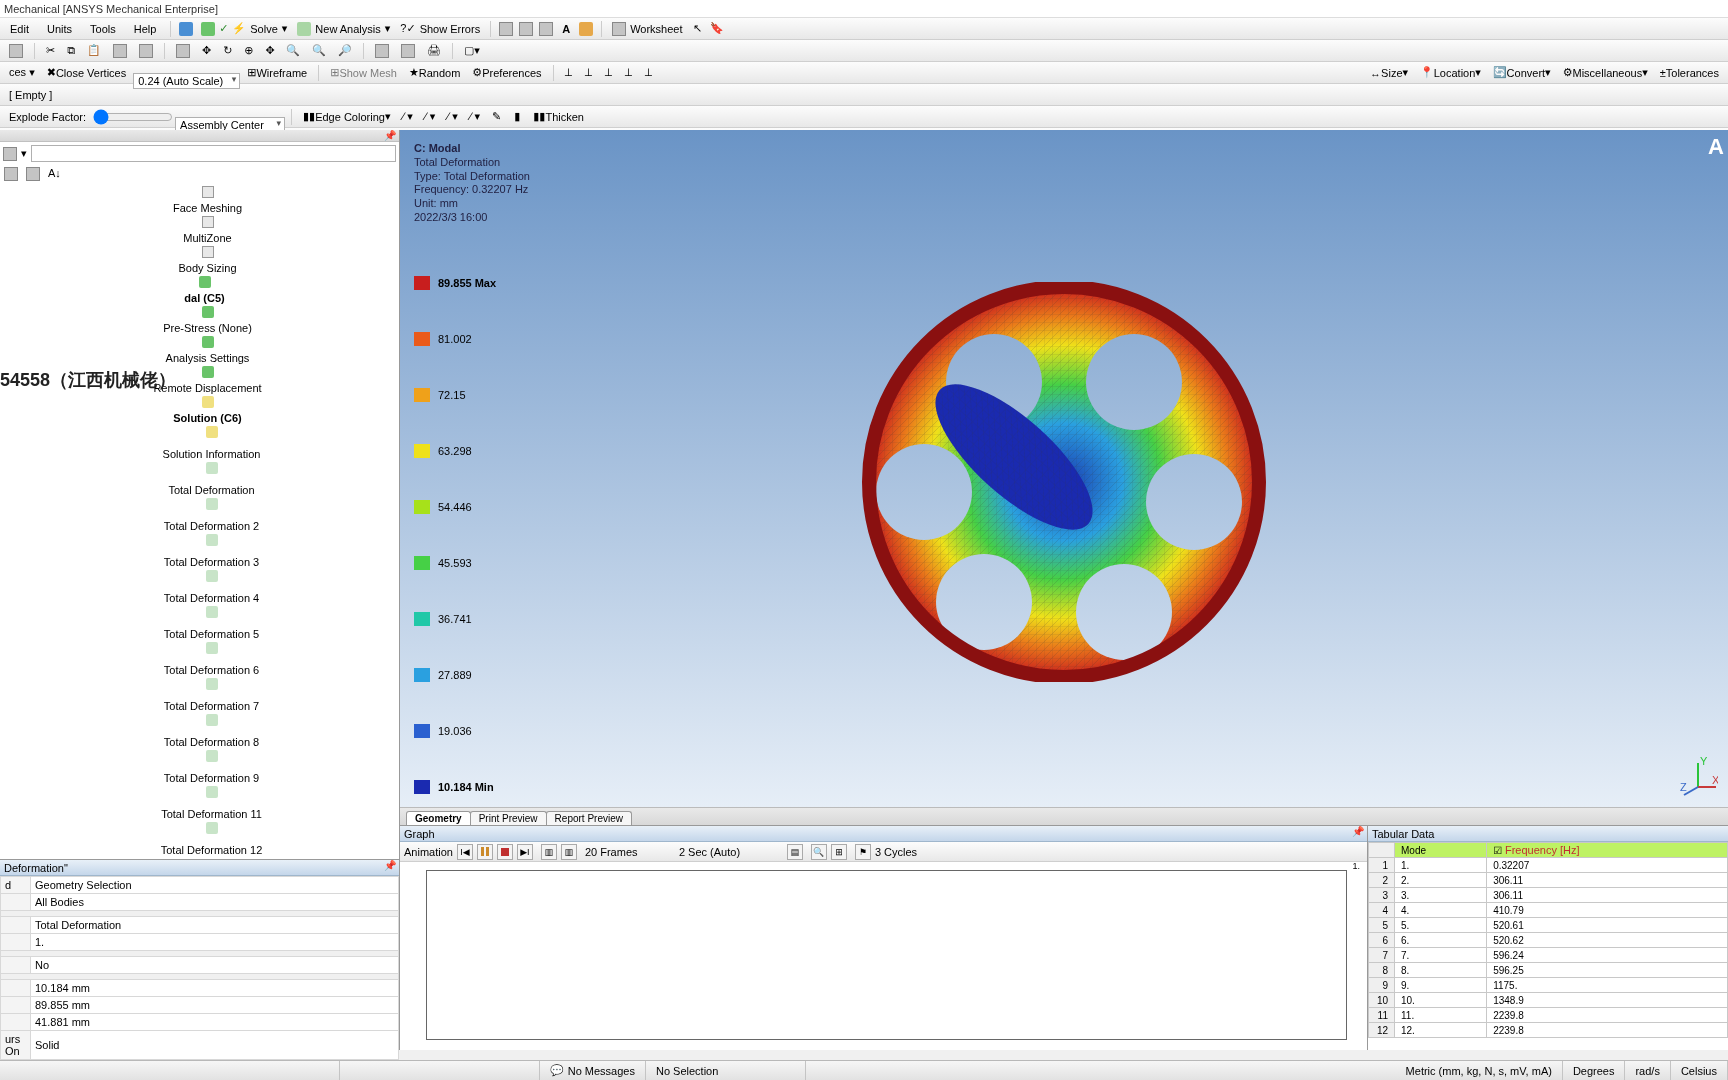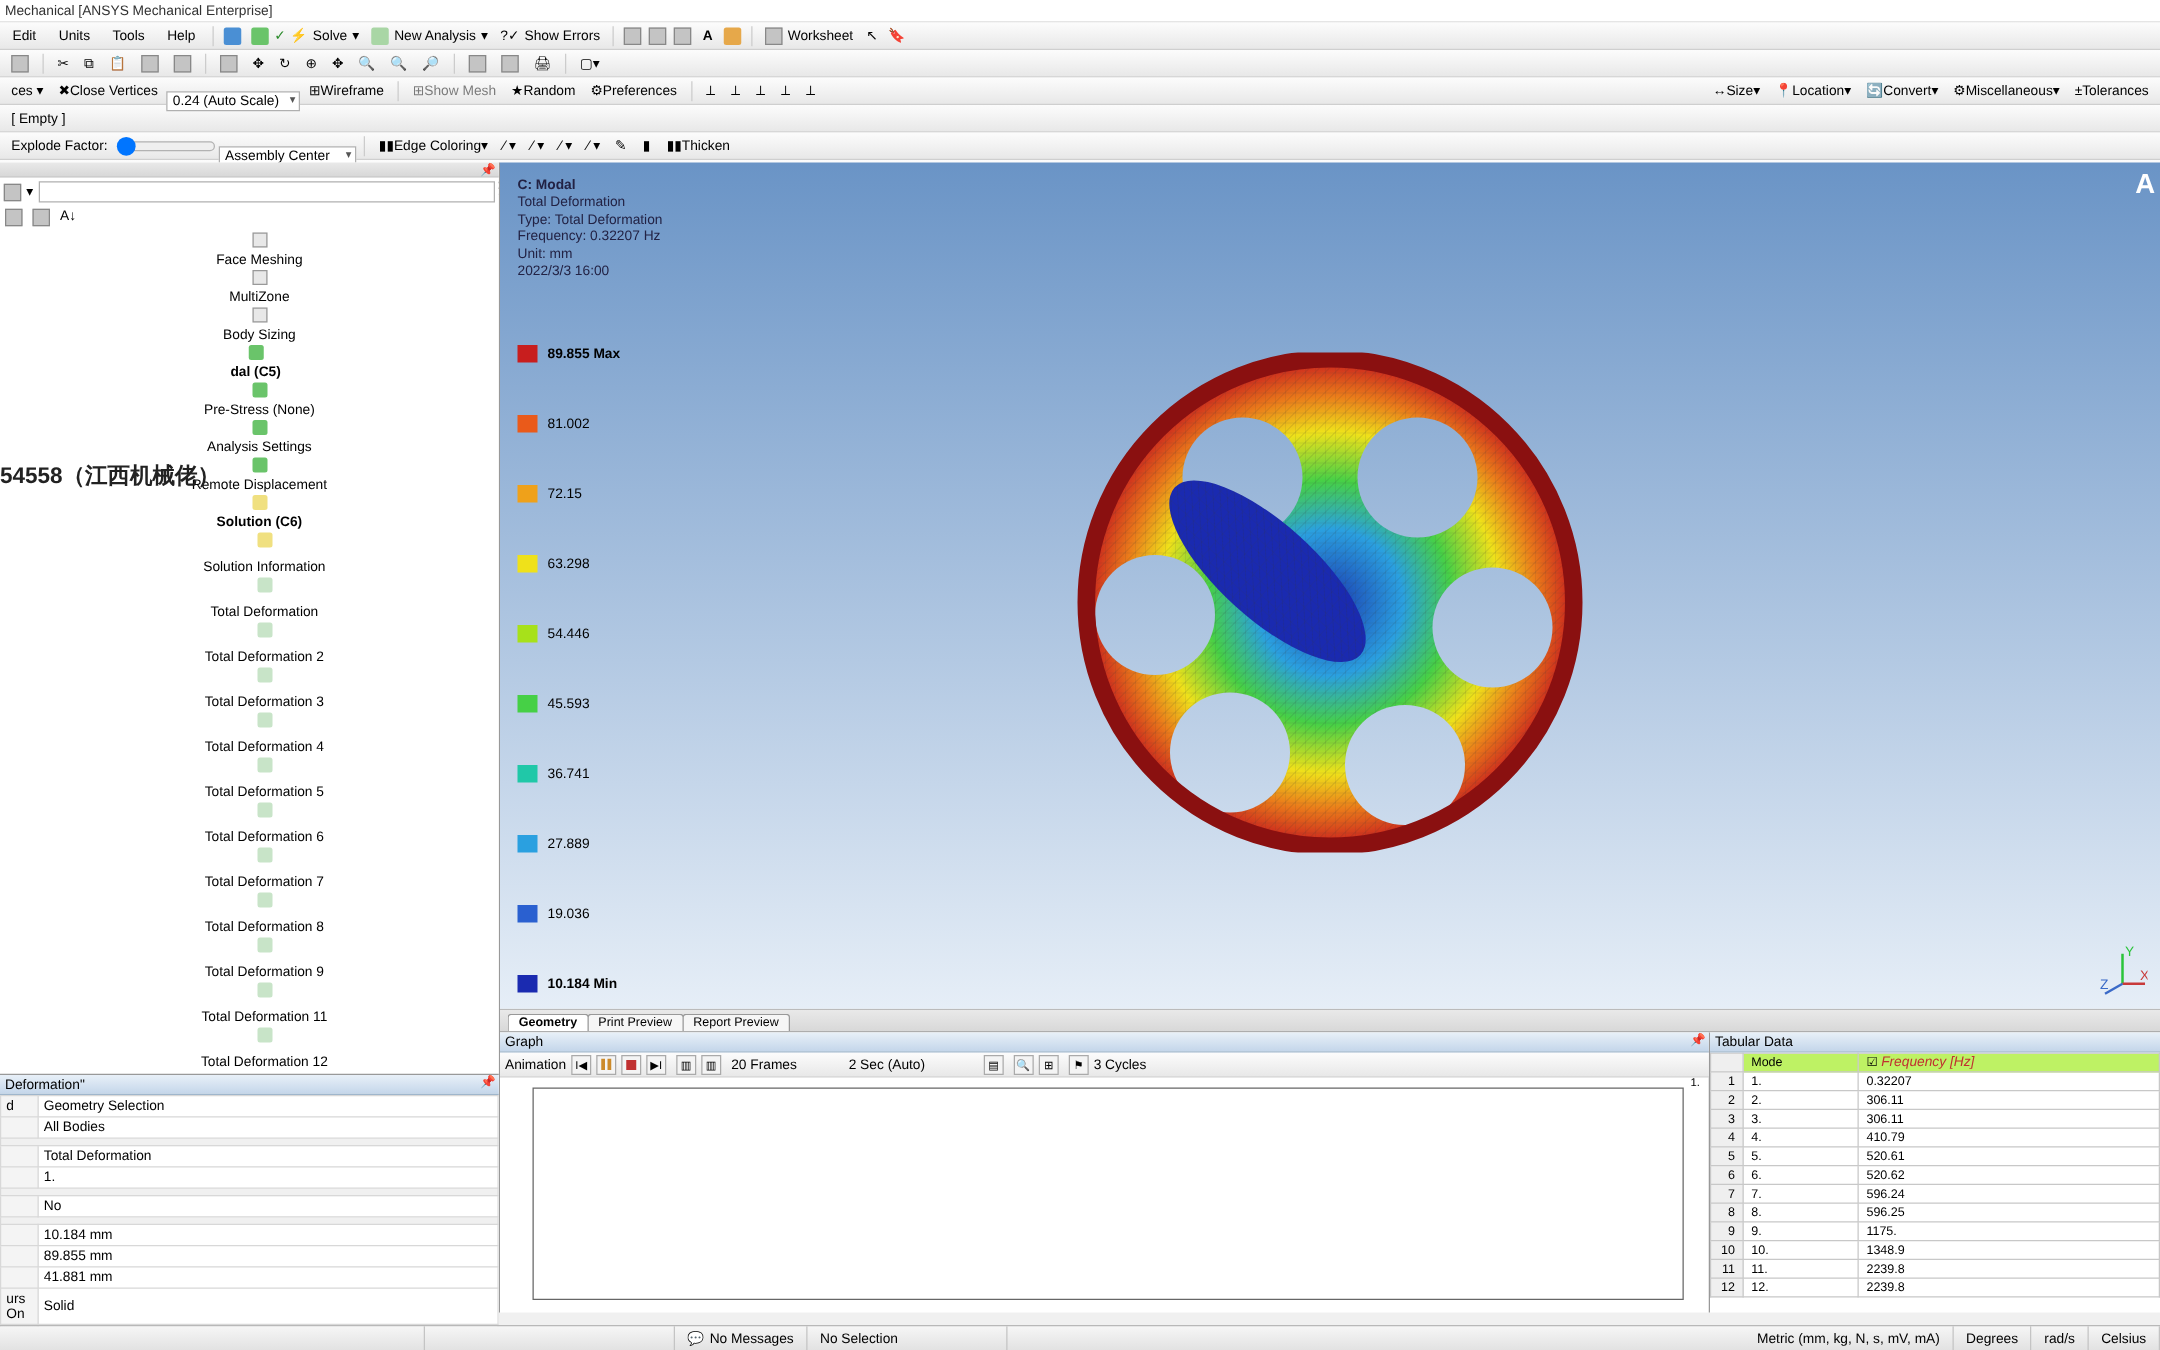--- a/index.html
+++ b/index.html
@@ -89,21 +89,21 @@
 .animbar .stop .sq { width: 8px; height: 8px; background: #c03030; }
 .graphplot { flex: 1; margin: 8px 20px 10px 26px; border: 1px solid #666; background: #fff; position: relative; }
 .graphplot .lab1 { position: absolute; right: -14px; top: -10px; font-size: 9px; }
 
 .tabularpane { flex: 0 0 360px; background: #fff; display: flex; flex-direction: column; }
 .tabtable { flex: 1; overflow: auto; }
 .tabtable table { border-collapse: collapse; width: 100%; }
 .tabtable th, .tabtable td { border: 1px solid #c8c8c8; padding: 1px 6px; text-align: left; height: 15px; font-size: 10px; }
 .tabtable th { background: #bef264; font-weight: normal; }
 .tabtable .rownum { background: #efefef; text-align: right; width: 26px; }
-.tabtable .freqhdr { color: #c03030; font-style: italic; }
+.tabtable .freqhdr { color: #c03030; }
 
 
 .statusbar { position: absolute; left: 0; right: 0; bottom: 0; height: 20px; background: linear-gradient(#f6f6f6,#e2e2e2); border-top: 1px solid #b8b8b8; display: flex; align-items: center; }
 .statusbar .cell { border-right: 1px solid #c4c4c4; padding: 0 10px; height: 100%; display: flex; align-items: center; gap: 4px; }
 .statusbar .spacer { flex: 1; }
 
 .icon-sm { width: 14px; height: 14px; display: inline-block; }
 .i-green { background: #6ac46a; border-radius: 2px; }
 .i-blue { background: #4a8fd4; border-radius: 2px; }
 .i-orange { background: #e6a84a; border-radius: 2px; }

